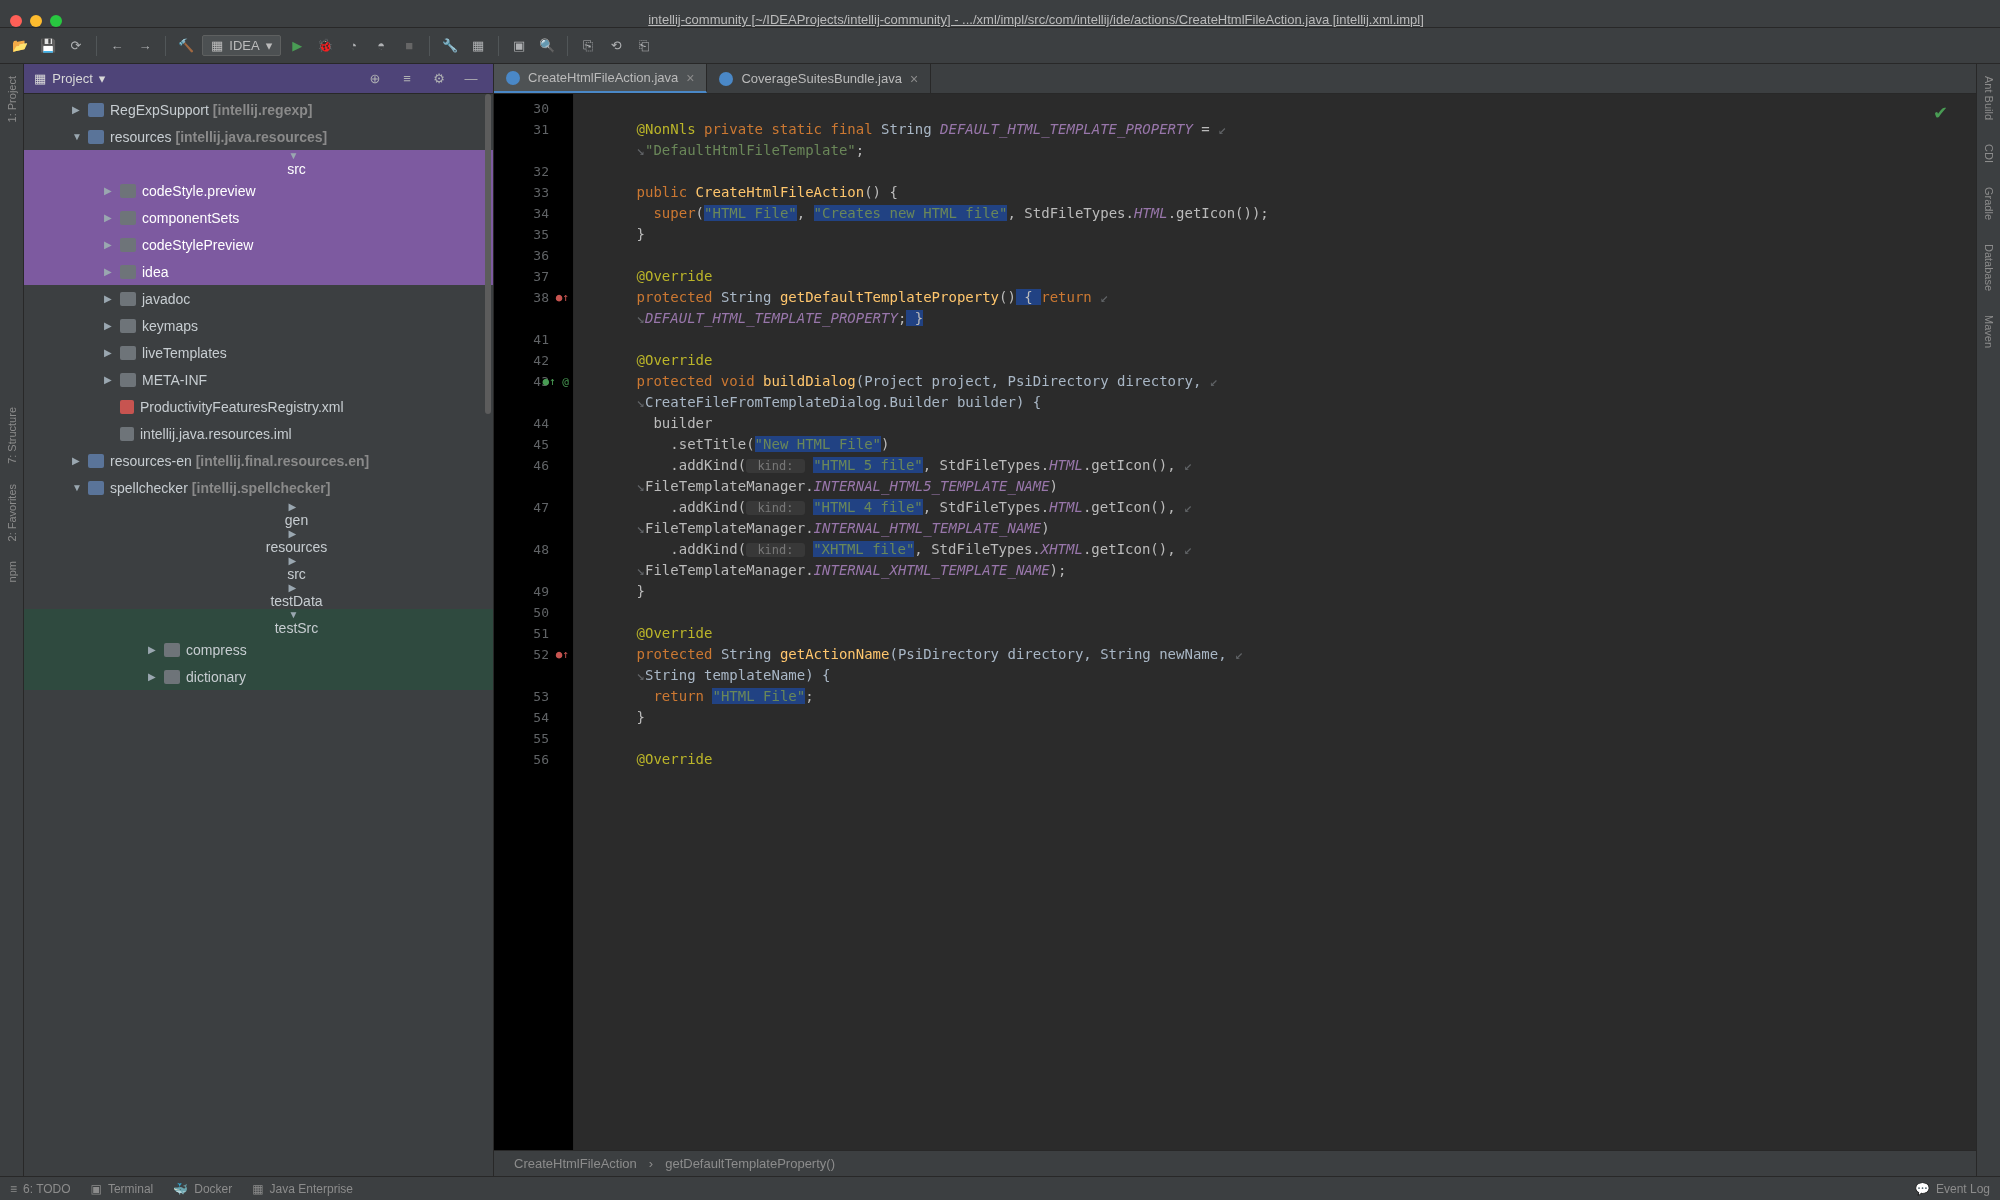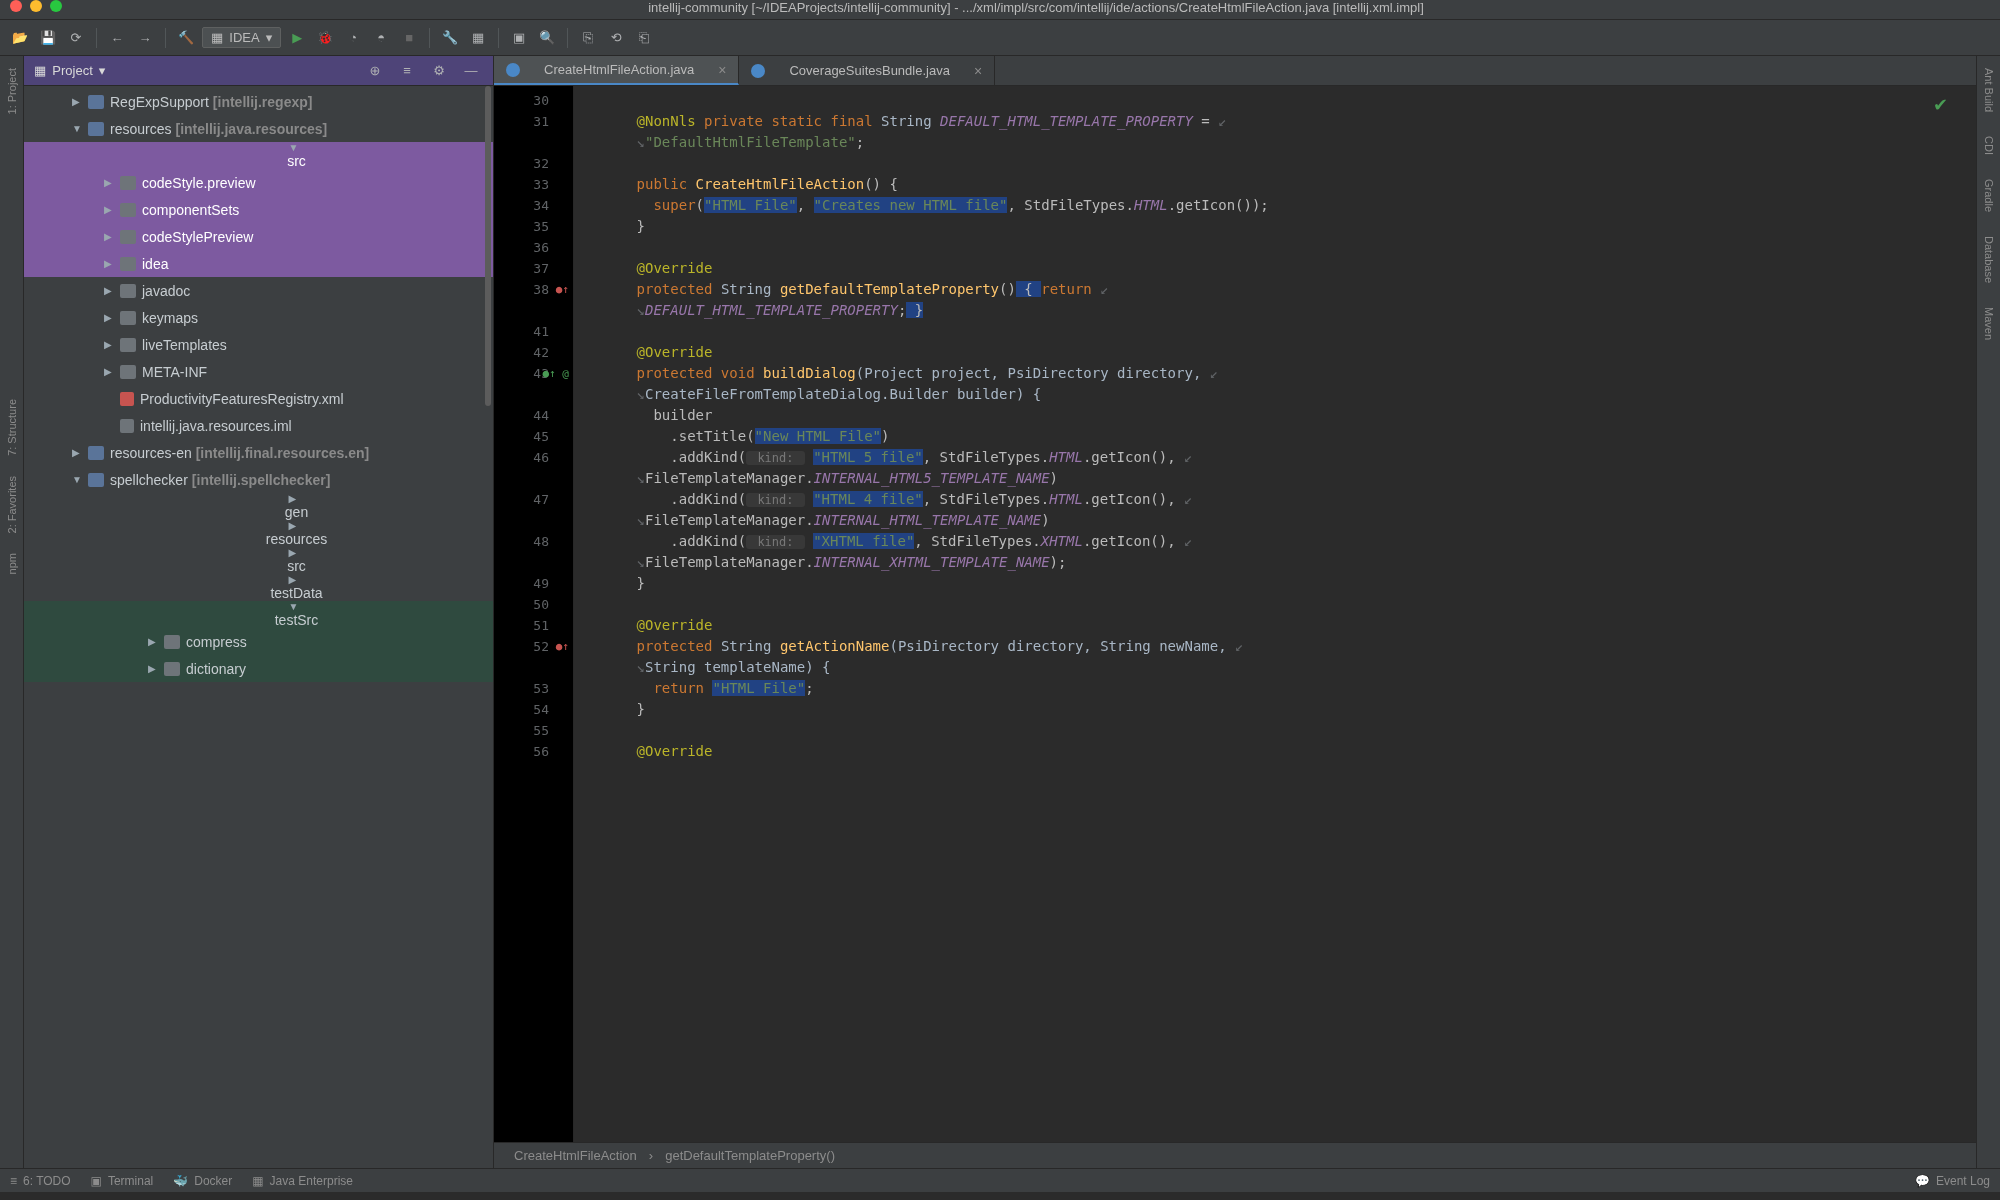--- a/index.html
+++ b/index.html
@@ -6,25 +6,26 @@
 body {
   font-family: -apple-system, "Helvetica Neue", Arial, sans-serif;
   font-size: 13px;
   background: #2b2b2b;
   color: #bbbbbb;
   overflow: hidden;
   height: 100vh;
 }
 .title-bar {
   background: #3c3f41;
-  height: 20px;
+  height: 28px;
   display: flex;
-  align-items: flex-start;
+  align-items: flex-end;
   padding: 0 10px;
   border-bottom: 1px solid #282828;
+  text-decoration: underline;
 }
 .traffic-lights { display: flex; gap: 8px; margin-right: 20px; }
 .traffic-light { width: 12px; height: 12px; border-radius: 50%; }
 .tl-red { background: #ff5f57; }
 .tl-yellow { background: #febc2e; }
 .tl-green { background: #28c840; }
 .title-text { flex: 1; text-align: center; color: #bbbbbb; font-size: 13px; }
 .toolbar {
   background: #3c3f41;
   height: 36px;
@@ -100,21 +101,21 @@
 .tree-label { color: #c7cdd1; }
 .sel-purple .tree-label { color: #fff; }
 .tree-extra { color: #8a8a8a; margin-left: 4px; font-weight: bold; }
 .editor-area { flex: 1; display: flex; flex-direction: column; background: #2b2b2b; }
 .tabs-row {
   height: 30px; background: #3c3f41;
   display: flex; align-items: stretch;
   border-bottom: 1px solid #282828;
 }
 .tab {
-  display: flex; align-items: center; gap: 24px;
+  display: flex; align-items: center; gap: 8px;
   padding: 0 12px; border-right: 1px solid #282828;
   color: #bbbbbb; cursor: pointer;
 }
 .tab.active { background: #4e5254; border-bottom: 2px solid #4a88c7; }
 .tab-icon { width: 14px; height: 14px; background: #4a88c7; border-radius: 50%; }
 .tab-close { color: #8c8c8c; font-size: 14px; }
 .editor-body { flex: 1; display: flex; overflow: hidden; position: relative; }
 .gutter {
   width: 80px; background: #000000;
   border-right: 1px solid #282828;

